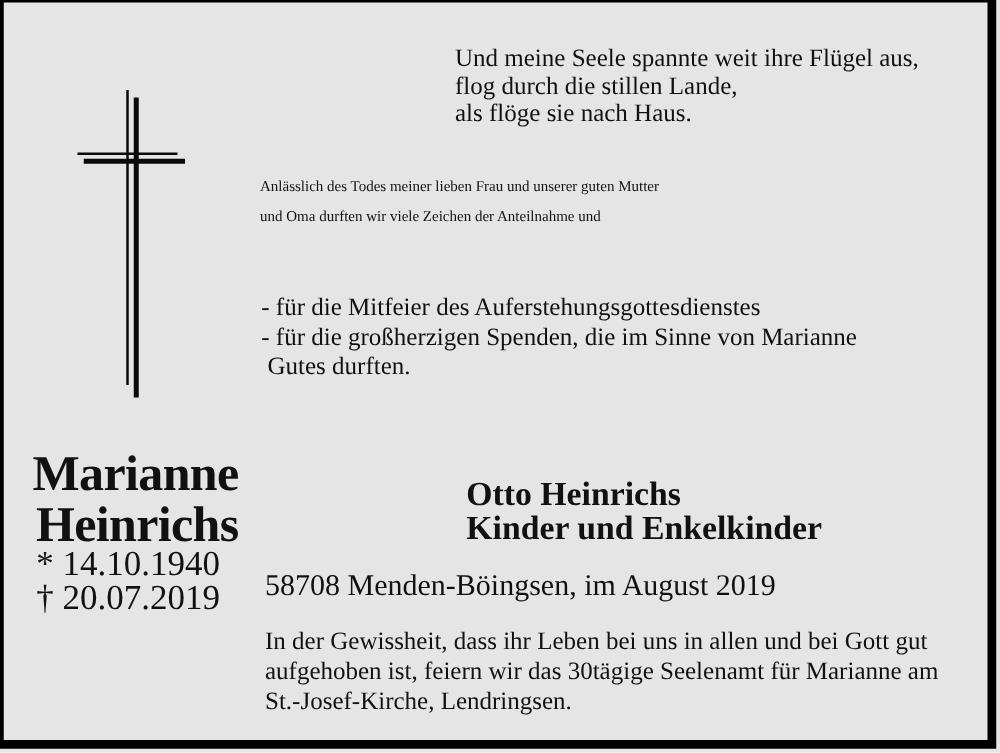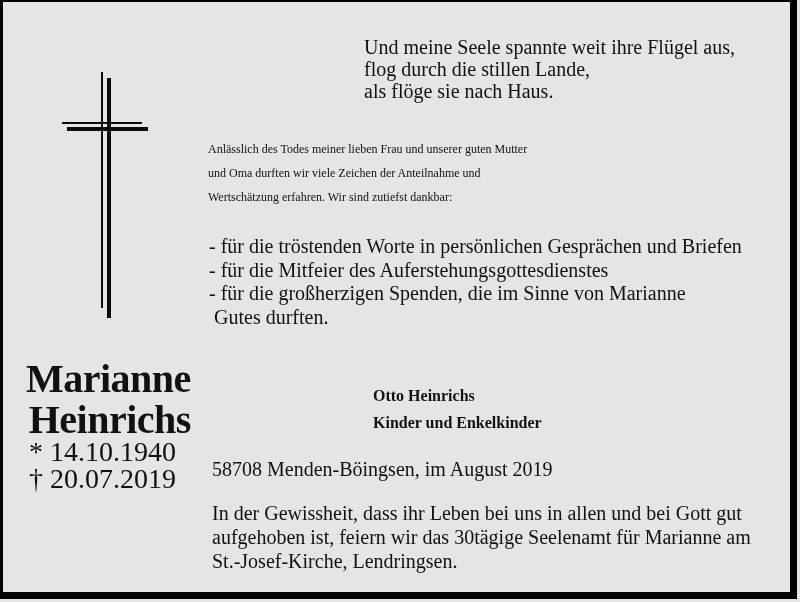--- a/index.html
+++ b/index.html
@@ -43,24 +43,24 @@
 
   .poem      { left: 364px; top: 36px;  font-size: 20px; line-height: 22px; }
   .ack       { left: 208px; top: 137px; font-size: 12px; line-height: 24px; }
   .thanks    { left: 209px; top: 235px; font-size: 20px; line-height: 23.5px; }
   .thanks .indent { padding-left: 5px; }
 
   .name      { left: 26px;  top: 358px; font-size: 40px; line-height: 41px;
                font-weight: bold; letter-spacing: -0.5px; text-align: right; }
   .dates     { left: 29px;  top: 438px; font-size: 28px; line-height: 27px; }
 
-  .mourners  { left: 373px; top: 382px; font-size: 16px; line-height: 27px;
+  .mourners  { left: 373px; top: 382px; font-size: 27px; line-height: 27px;
                font-weight: bold; }
 
-  .place-date{ left: 212px; top: 457px; font-size: 20px; line-height: 24px; }
+  .place-date{ left: 212px; top: 457px; font-size: 24px; line-height: 24px; }
   .memorial  { left: 212px; top: 501px; font-size: 20px; line-height: 24px; }
 </style>
 </head>
 <body>
 
 <div class="page">
 
   <div class="frame"></div>
 
   <div class="abs cross">
@@ -72,25 +72,23 @@
 
   <div class="abs poem">
     <div class="line">Und meine Seele spannte weit ihre Flügel aus,</div>
     <div class="line">flog durch die stillen Lande,</div>
     <div class="line">als flöge sie nach Haus.</div>
   </div>
 
   <div class="abs ack">
     <div class="line">Anlässlich des Todes meiner lieben Frau und unserer guten Mutter</div>
     <div class="line">und Oma durften wir viele Zeichen der Anteilnahme und</div>
-    <div class="line">Wertschätzung erfahren. Wir sind zutiefst dankbar:</div>
   </div>
 
   <div class="abs thanks">
-    <div class="line">- für die tröstenden Worte in persönlichen Gesprächen und Briefen</div>
     <div class="line">- für die Mitfeier des Auferstehungsgottesdienstes</div>
     <div class="line">- für die großherzigen Spenden, die im Sinne von Marianne</div>
     <div class="line indent">Gutes durften.</div>
   </div>
 
   <div class="abs name">
     <div class="line">Marianne</div>
     <div class="line">Heinrichs</div>
   </div>
 

